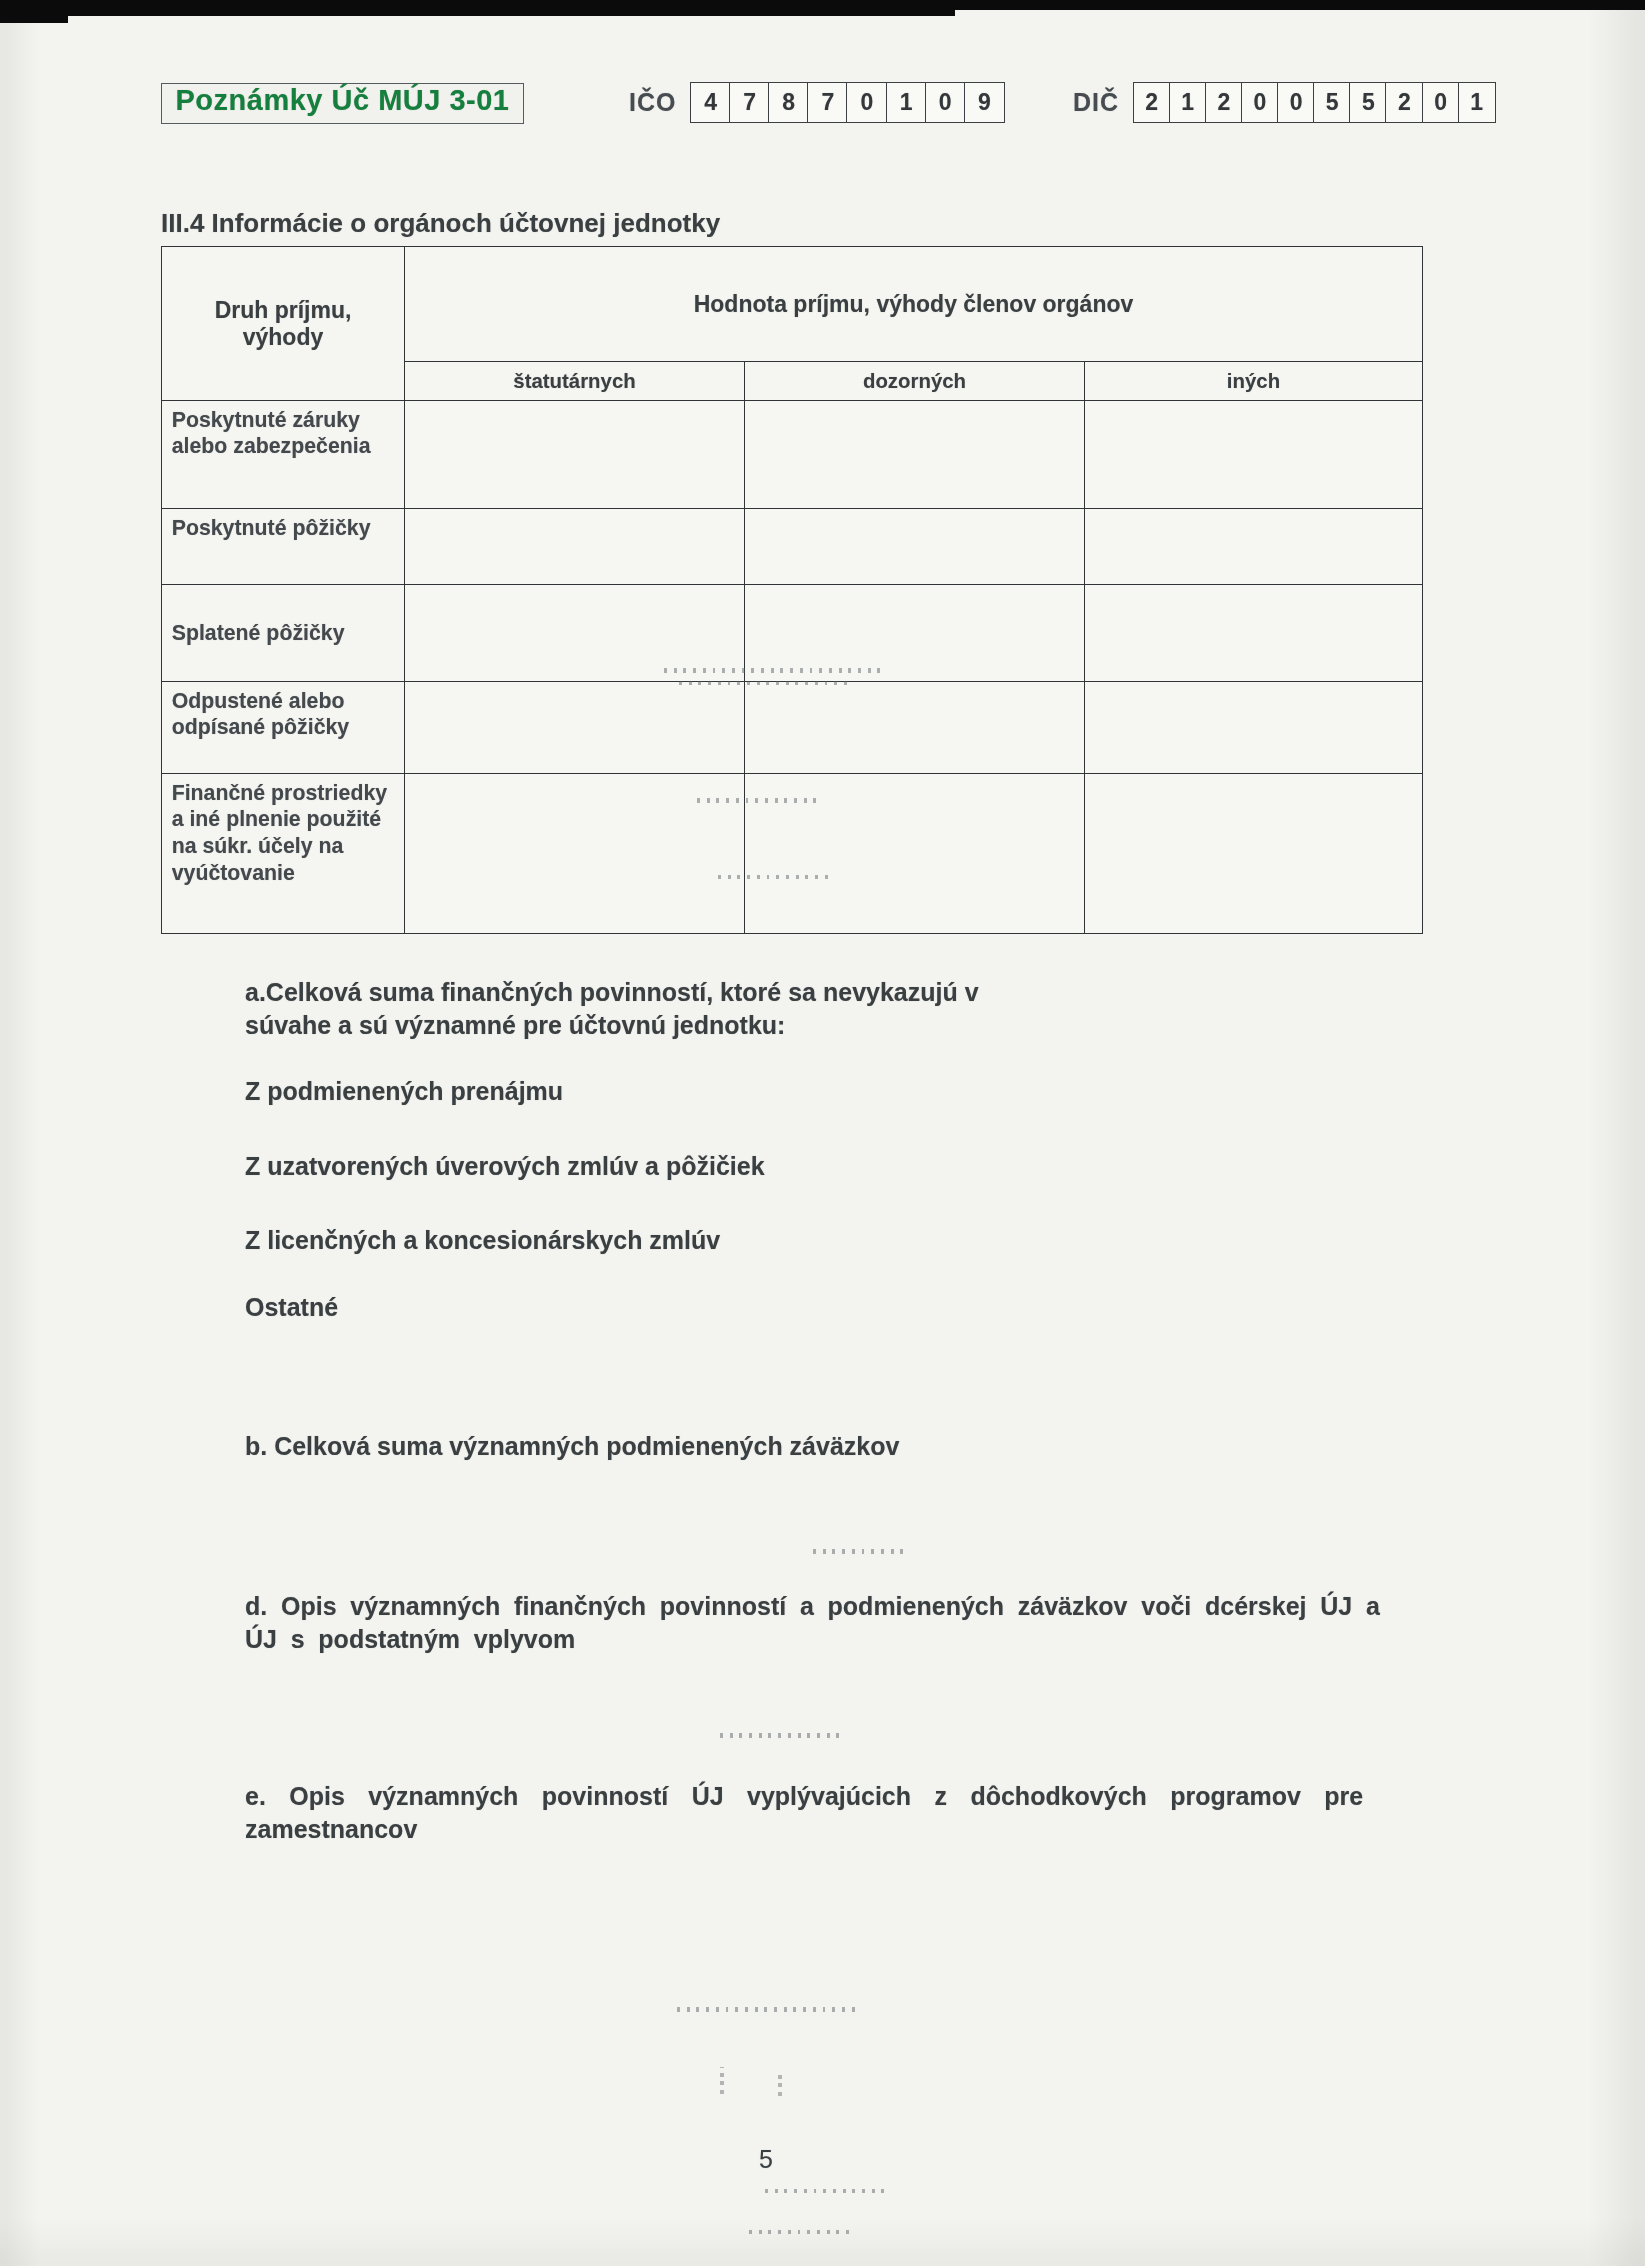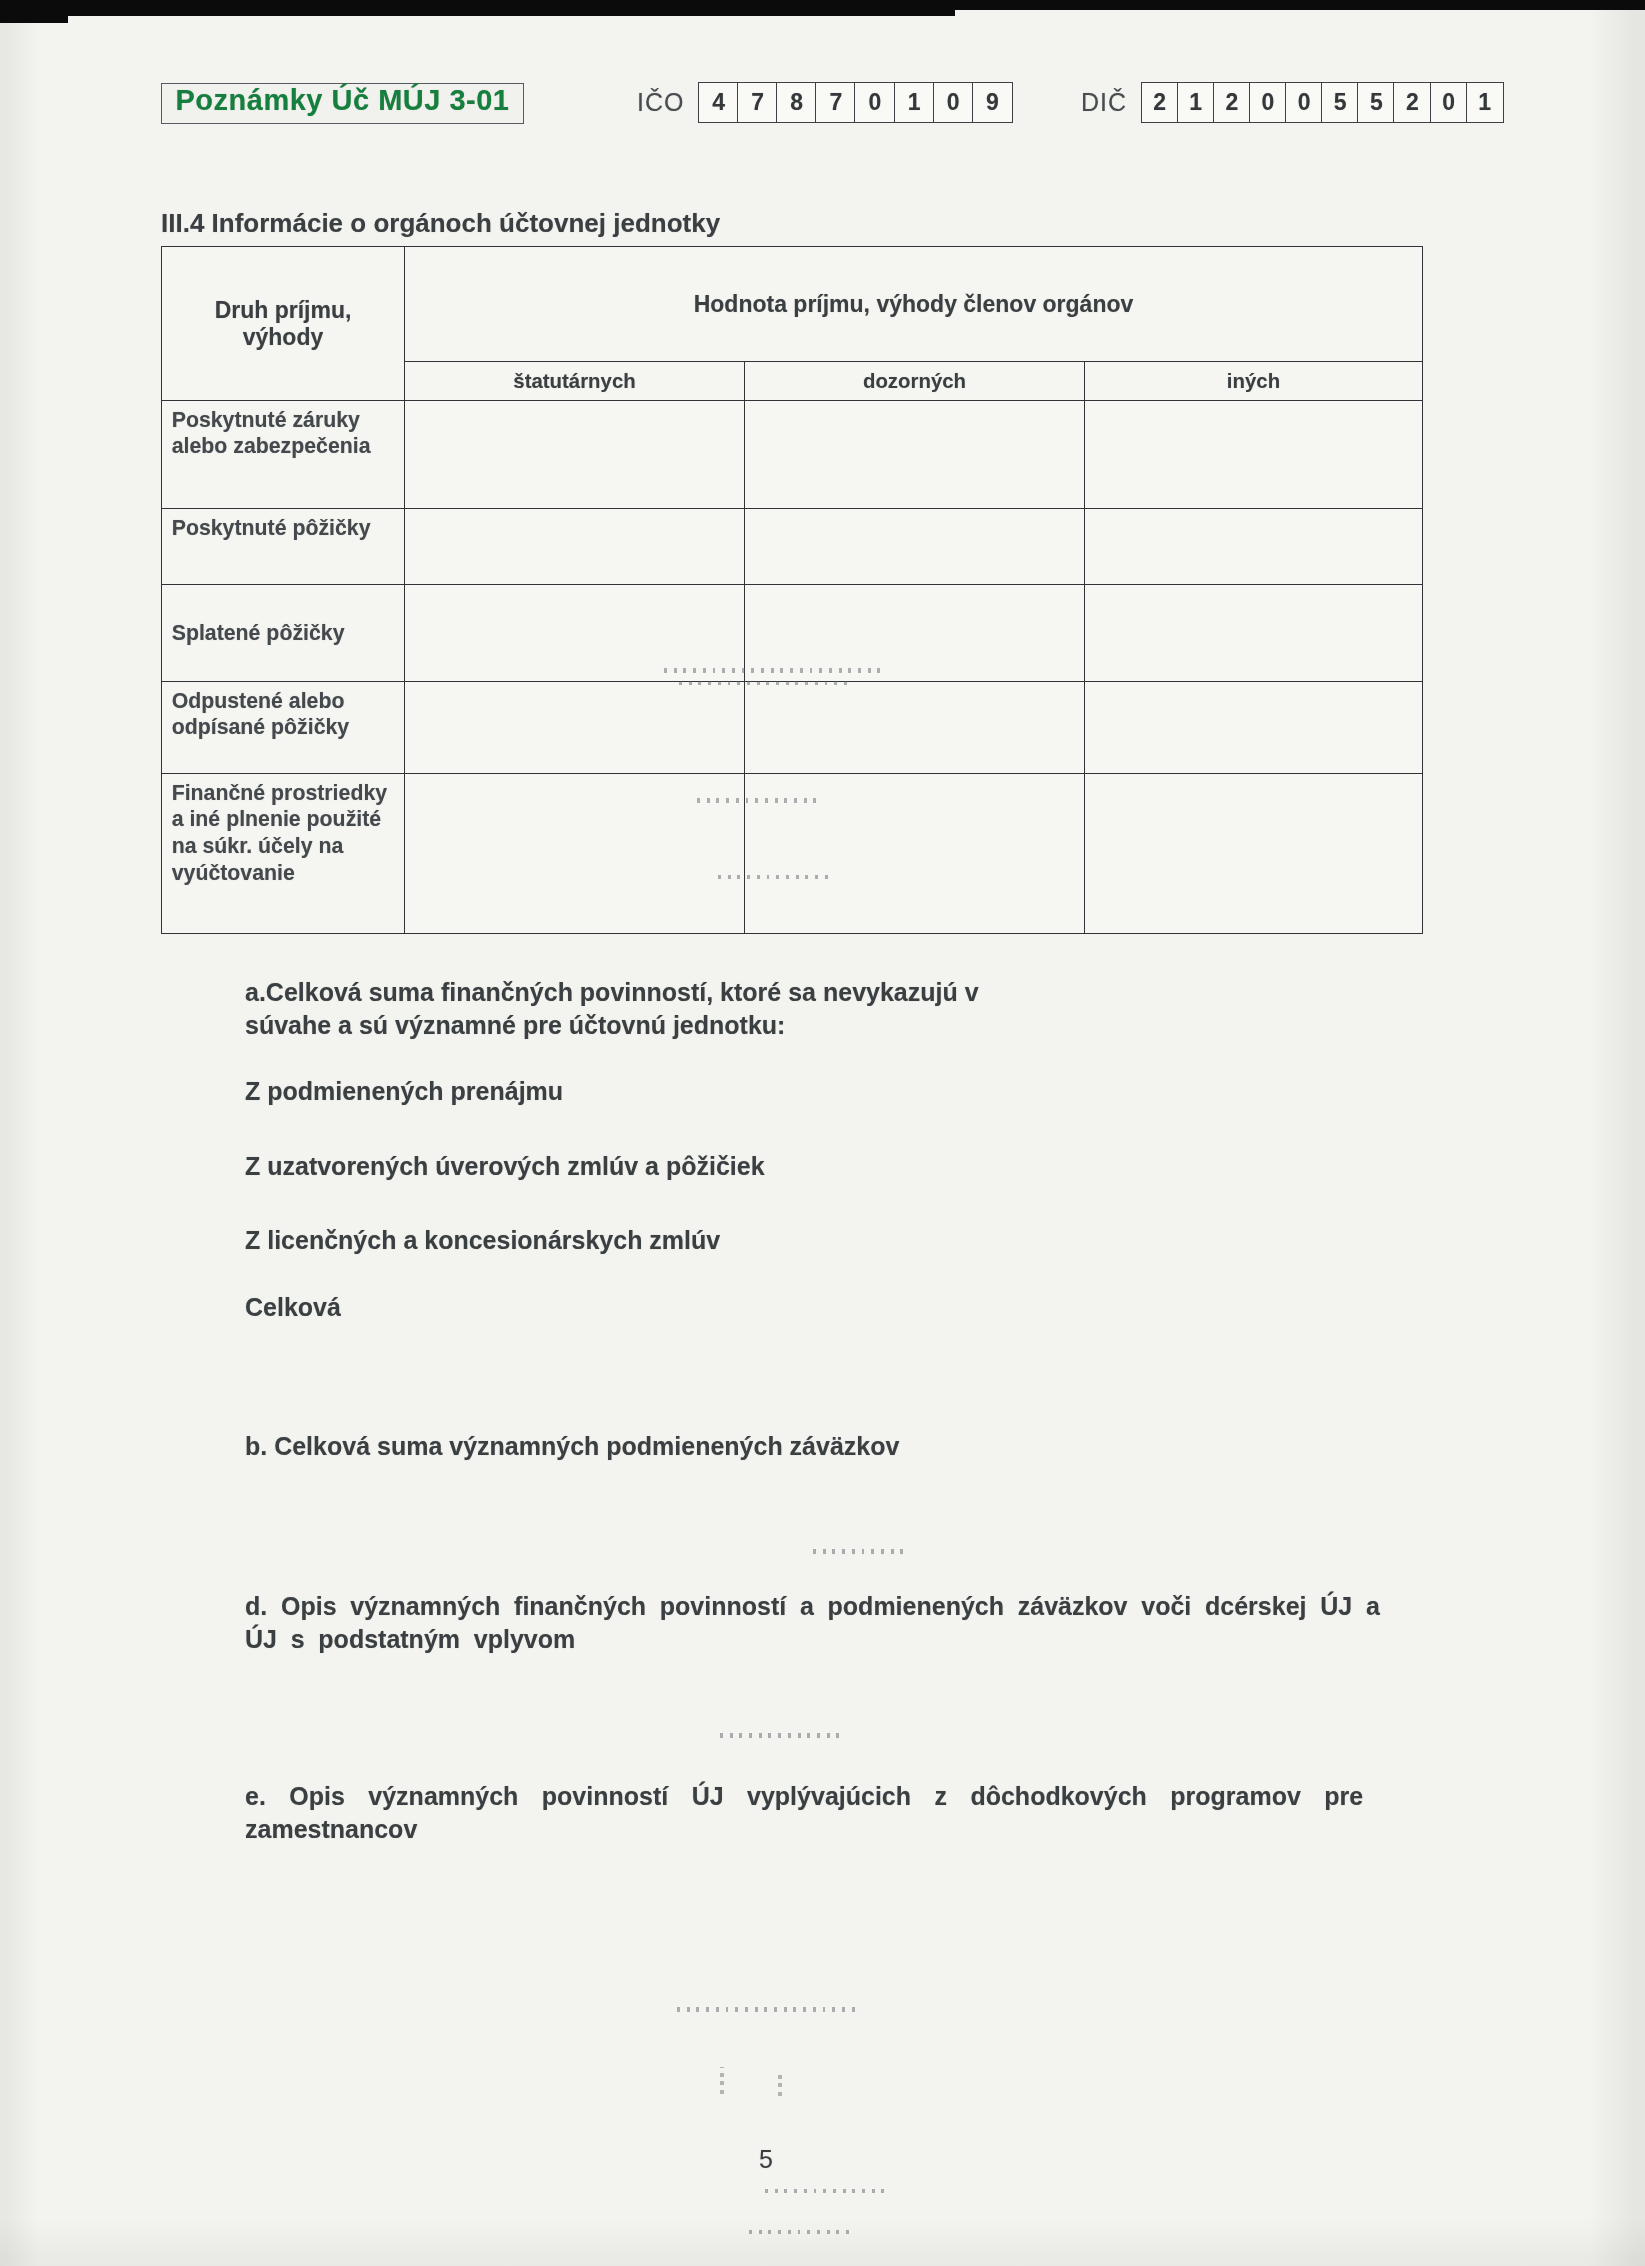--- a/index.html
+++ b/index.html
@@ -30,21 +30,21 @@
   
   .form-code-box {
     position:absolute; left:161px; top:83px; width:361px; height:39px;
     border:1.9px solid #565b61; background:#f1f1ed;
     display:flex; align-items:flex-start; justify-content:center;
     font-size:29px; font-weight:bold; color:#15803d; letter-spacing:0.5px;
   }
   .id-group { position:absolute; top:82px; display:flex; align-items:center; gap:13.6px; }
   .id-group.ico { left:629px; }
   .id-group.dic { left:1073px; }
-  .id-label { font-size:25px; font-weight:normal; color:#474c50; letter-spacing:1px;margin-left:8px; }
+  .id-label { font-size:25px; font-weight:bold; color:#474c50; letter-spacing:1px; }
   .cellrow { display:flex; }
   .digit-cell {
     width:41px; height:41px; border:1.9px solid #3c4044; margin-left:-1.9px;
     background:#f9f9f6; box-sizing:border-box;
     display:flex; align-items:center; justify-content:center;
     font-size:23px; font-weight:bold; color:#34383b;
   }
   .digit-cell:first-child { margin-left:0; }
   .id-group.dic .digit-cell { width:38px; }
 
@@ -197,21 +197,21 @@
       </tr>
     </tbody>
   </table>
 
 
   <p class="para item-a ink">a.Celková suma finančných povinností, ktoré sa nevykazujú v súvahe a sú významné pre účtovnú jednotku:</p>
 
   <p class="para sub-item-0 ink">Z podmienených prenájmu</p>
   <p class="para sub-item-1 ink">Z uzatvorených úverových zmlúv a pôžičiek</p>
   <p class="para sub-item-2 ink">Z licenčných a koncesionárskych zmlúv</p>
-  <p class="para sub-item-3 ink">Celková</p>
+  <p class="para sub-item-3 ink">Ostatné</p>
 
   <p class="para item-b ink">b. Celková suma významných podmienených záväzkov</p>
   <p class="para item-d ink">d. Opis významných finančných povinností a podmienených záväzkov voči dcérskej ÚJ a ÚJ s podstatným vplyvom</p>
   <p class="para item-e ink">e. Opis významných povinností ÚJ vyplývajúcich z dôchodkových programov pre zamestnancov</p>
 
   <div class="page-number ink">5</div>
 
   <div class="smudge" style="left:664px; top:668px; width:218px; height:4.9px;"></div>
   <div class="smudge" style="left:679px; top:681px; width:175px; height:3.9px;"></div>
   <div class="smudge" style="left:697px; top:798px; width:126px; height:4.9px;"></div>

